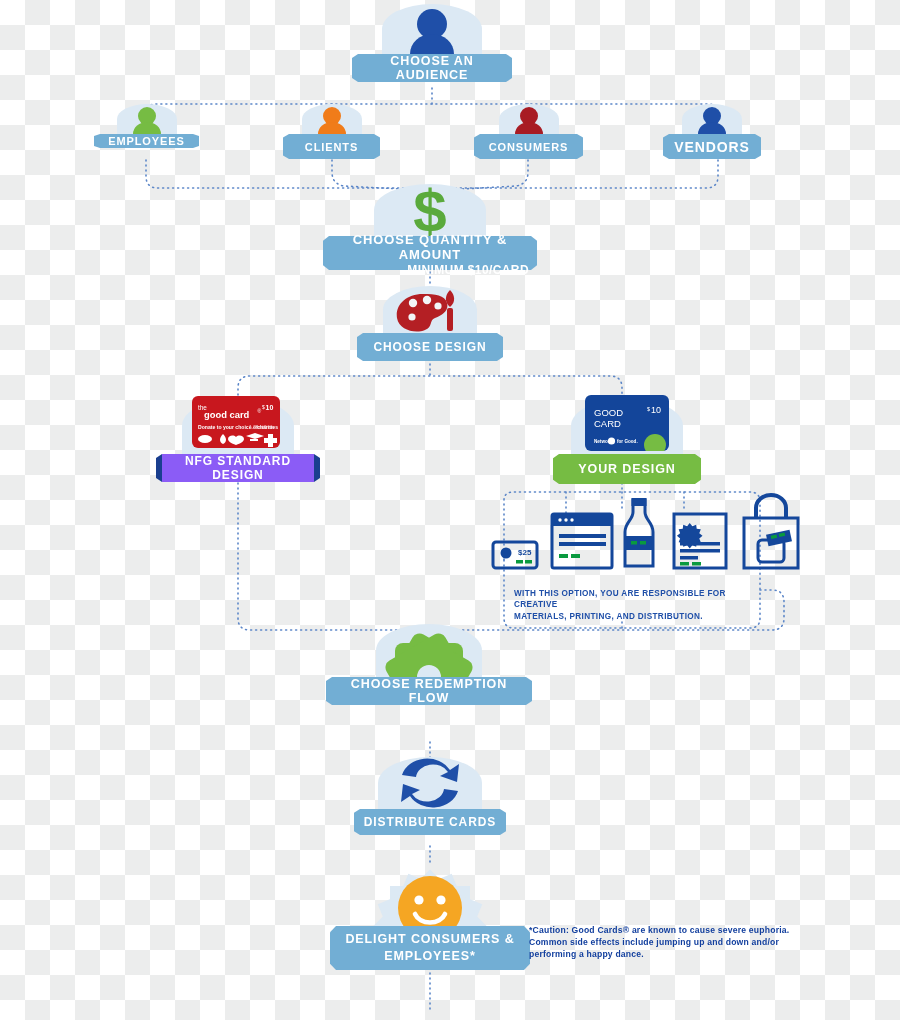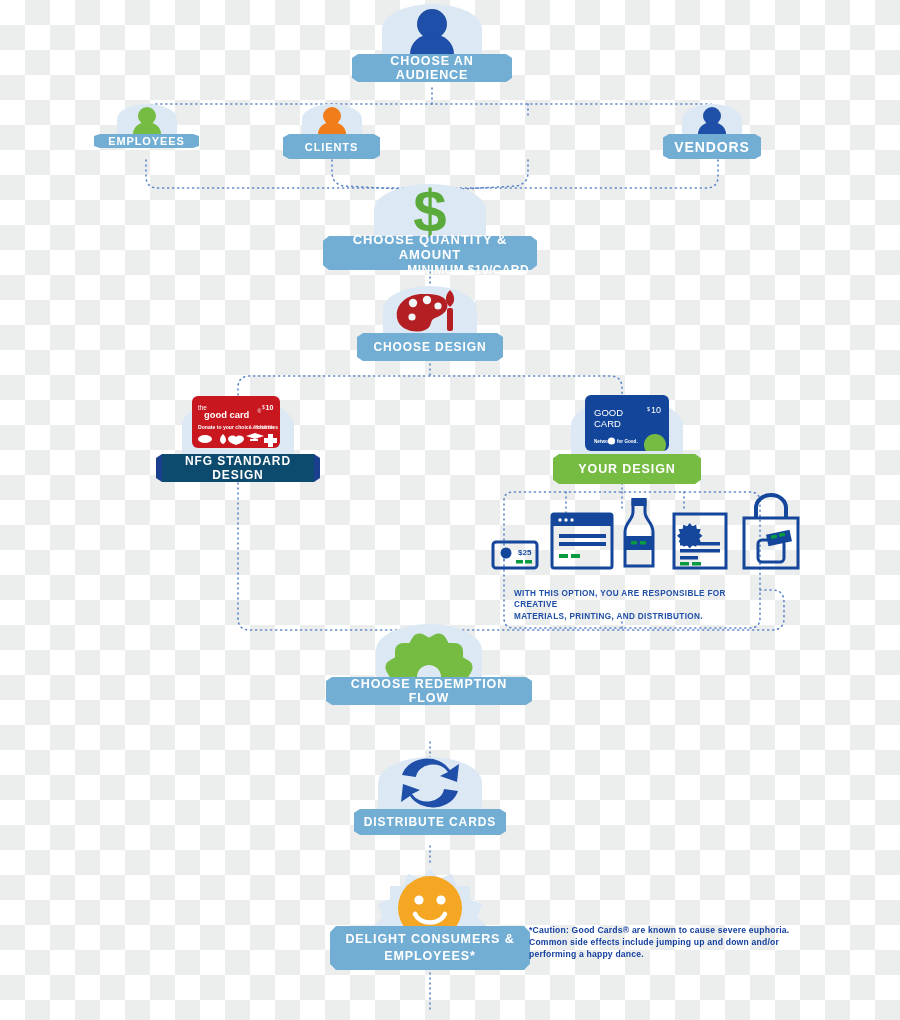--- a/index.html
+++ b/index.html
@@ -27,21 +27,21 @@
     font-weight:bold;letter-spacing:.9px;text-align:center;
     display:flex;flex-direction:column;align-items:center;justify-content:center;
     box-sizing:border-box;
   }
   
   .ribbon:before,.ribbon:after{
     content:"";position:absolute;top:0;bottom:0;width:6px;background:#72aed4;
   }
   .ribbon:before{left:-6px;clip-path:polygon(0 14%,100% 0,100% 100%,0 86%);}
   .ribbon:after{right:-6px;clip-path:polygon(0 0,100% 14%,100% 86%,0 100%);}
-  .ribbon.navy{background:#0c4a6e;}
+  .ribbon.navy{background:#8b5cf6;}
   .ribbon.navy:before,.ribbon.navy:after{background:#1a3f8f;}
   .ribbon.green{background:#76bc43;}
   .ribbon.green:before,.ribbon.green:after{background:#76bc43;}
   .ribbon .sub{font-size:12px;letter-spacing:.4px;align-self:flex-end;margin-right:2px;margin-top:1px;}
 
   .note{position:absolute;color:#1f4fa8;font-weight:bold;font-size:8.2px;line-height:11.4px;letter-spacing:.35px;}
   .note.caution{color:#123f9e;font-size:8.6px;line-height:11.8px;letter-spacing:.2px;}
 
   .card{position:absolute;border-radius:6px;box-sizing:border-box;}
 
@@ -126,20 +126,33 @@
         <circle cx="30" cy="12" r="9"></circle>
             <path d="M16,30 a14,12 0 0 1 28,0 z"></path>
       </g>
         </svg>
     </div>
     <div class="ribbon" style="width:85px;height:25px;font-size:11px;">
       <span>CLIENTS</span>
     </div>
   </div>
 
+  <div class="node" style="left:479px;top:104px;width:99px;">
+    <div class="arch" style="width:60px;height:30px;">
+      <svg class="gfx" viewBox="0 0 60 30">
+          <g fill="#a81c24">
+        <circle cx="30" cy="12" r="9"></circle>
+            <path d="M16,30 a14,12 0 0 1 28,0 z"></path>
+      </g>
+        </svg>
+    </div>
+    <div class="ribbon" style="width:97px;height:25px;font-size:11px;">
+      <span>CONSUMERS</span>
+    </div>
+  </div>
 
   <div class="node" style="left:668px;top:104px;width:88px;">
     <div class="arch" style="width:60px;height:30px;">
       <svg class="gfx" viewBox="0 0 60 30">
           <g fill="#1f4fa8">
         <circle cx="30" cy="12" r="9"></circle>
             <path d="M16,30 a14,12 0 0 1 28,0 z"></path>
       </g>
         </svg>
     </div>

